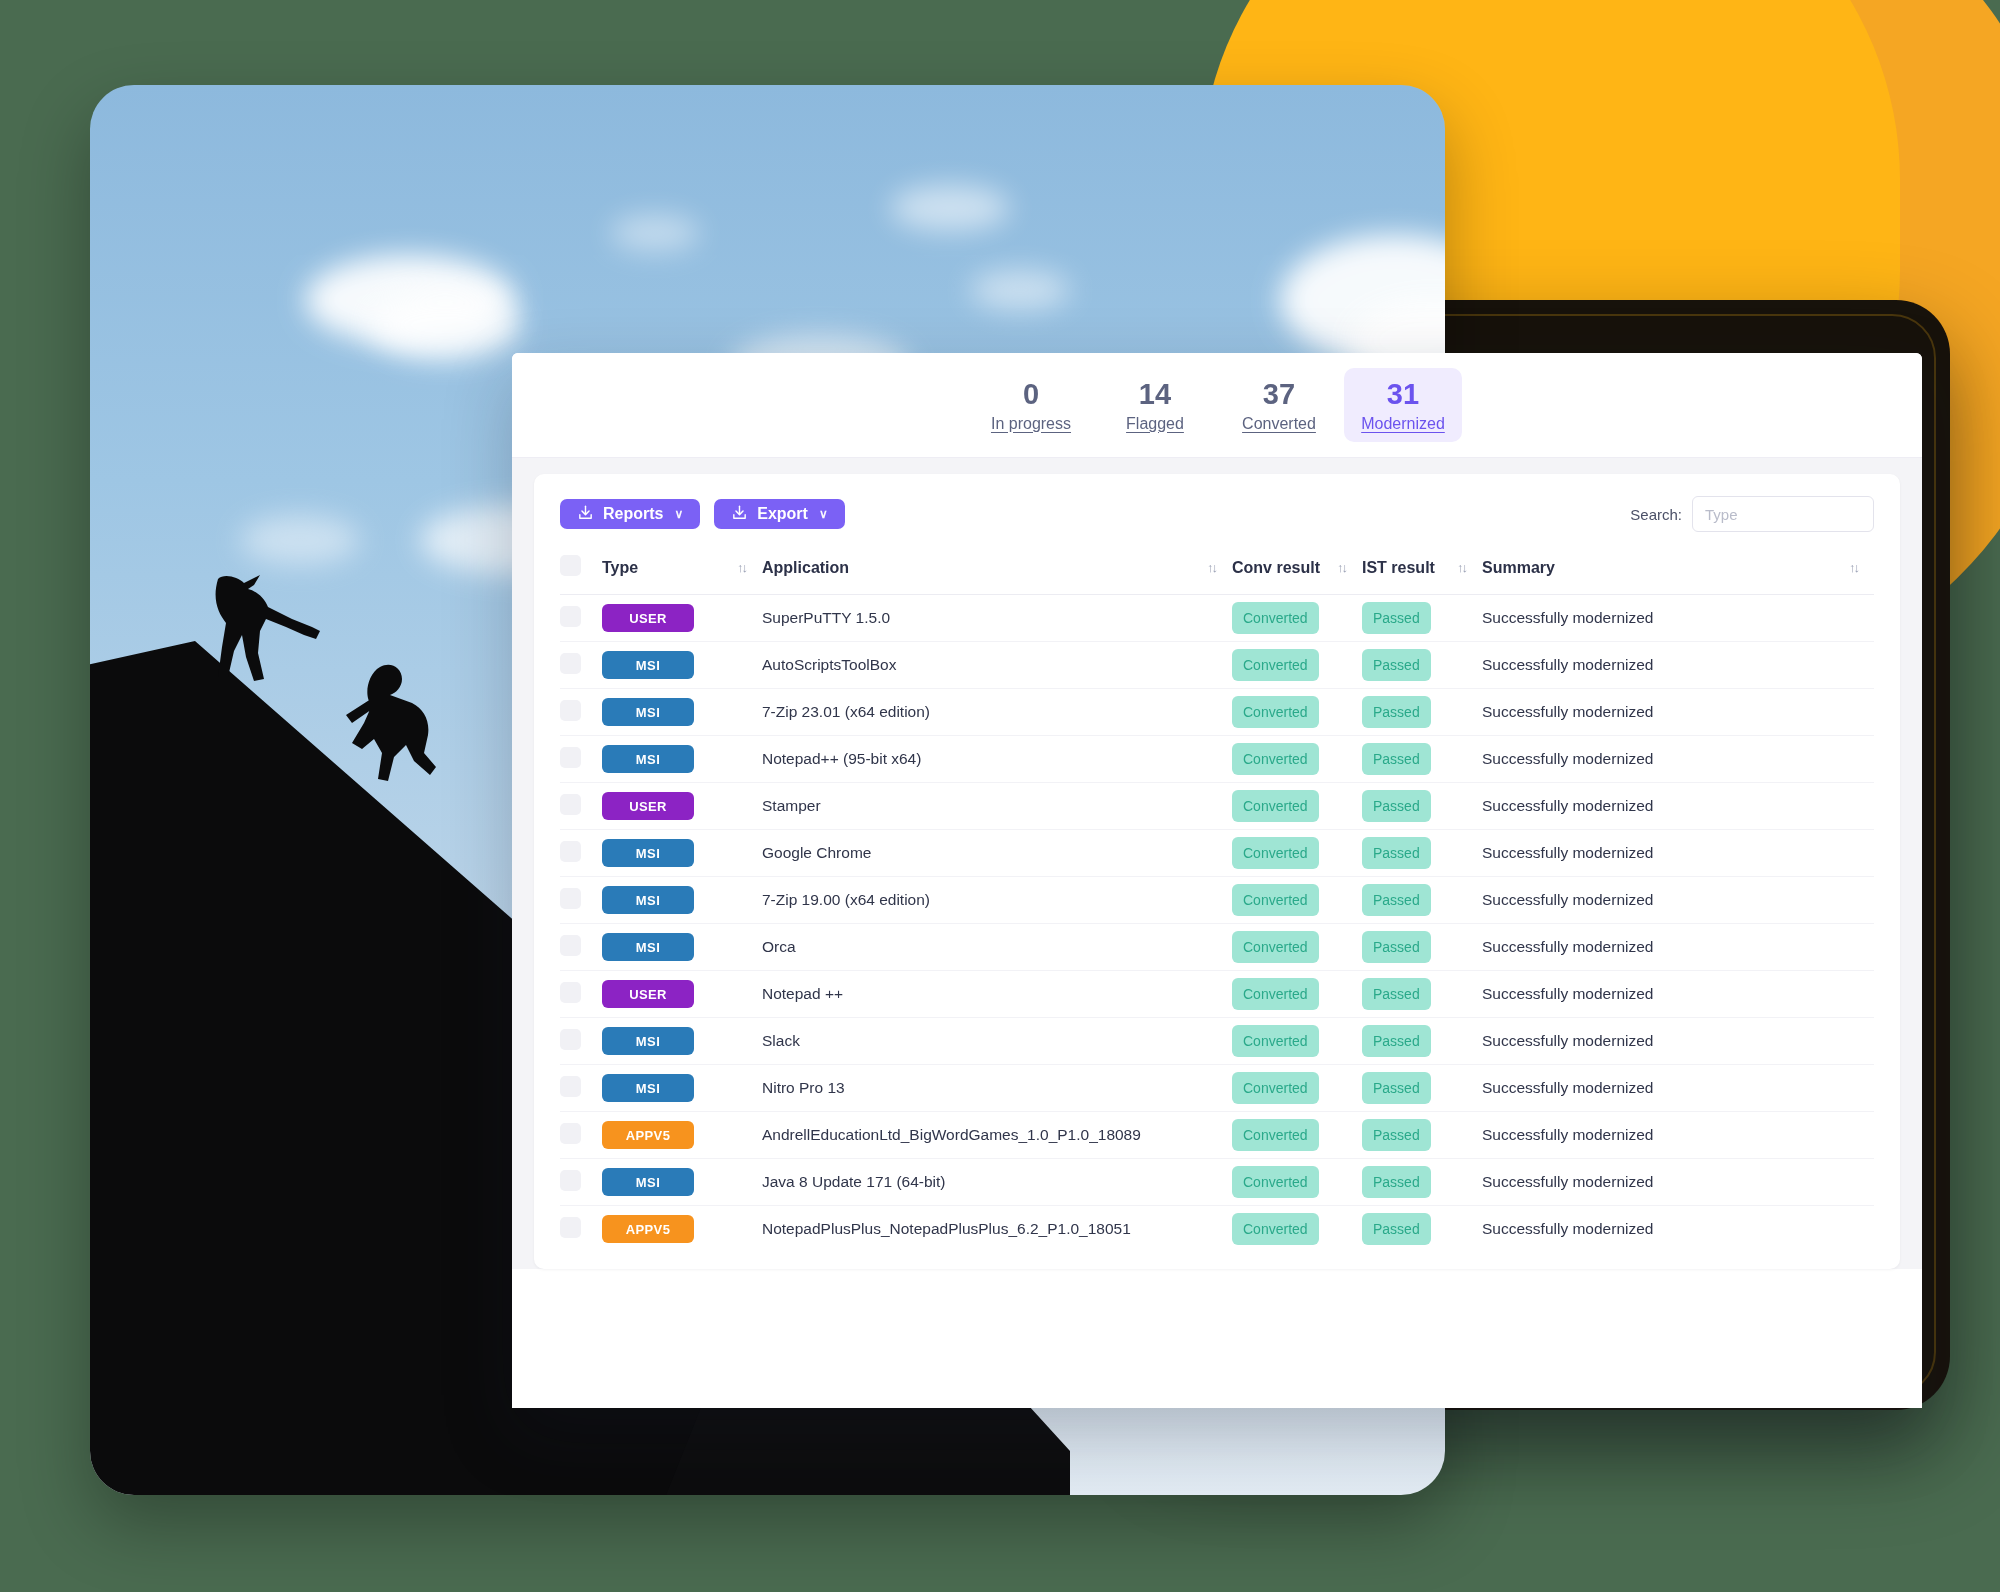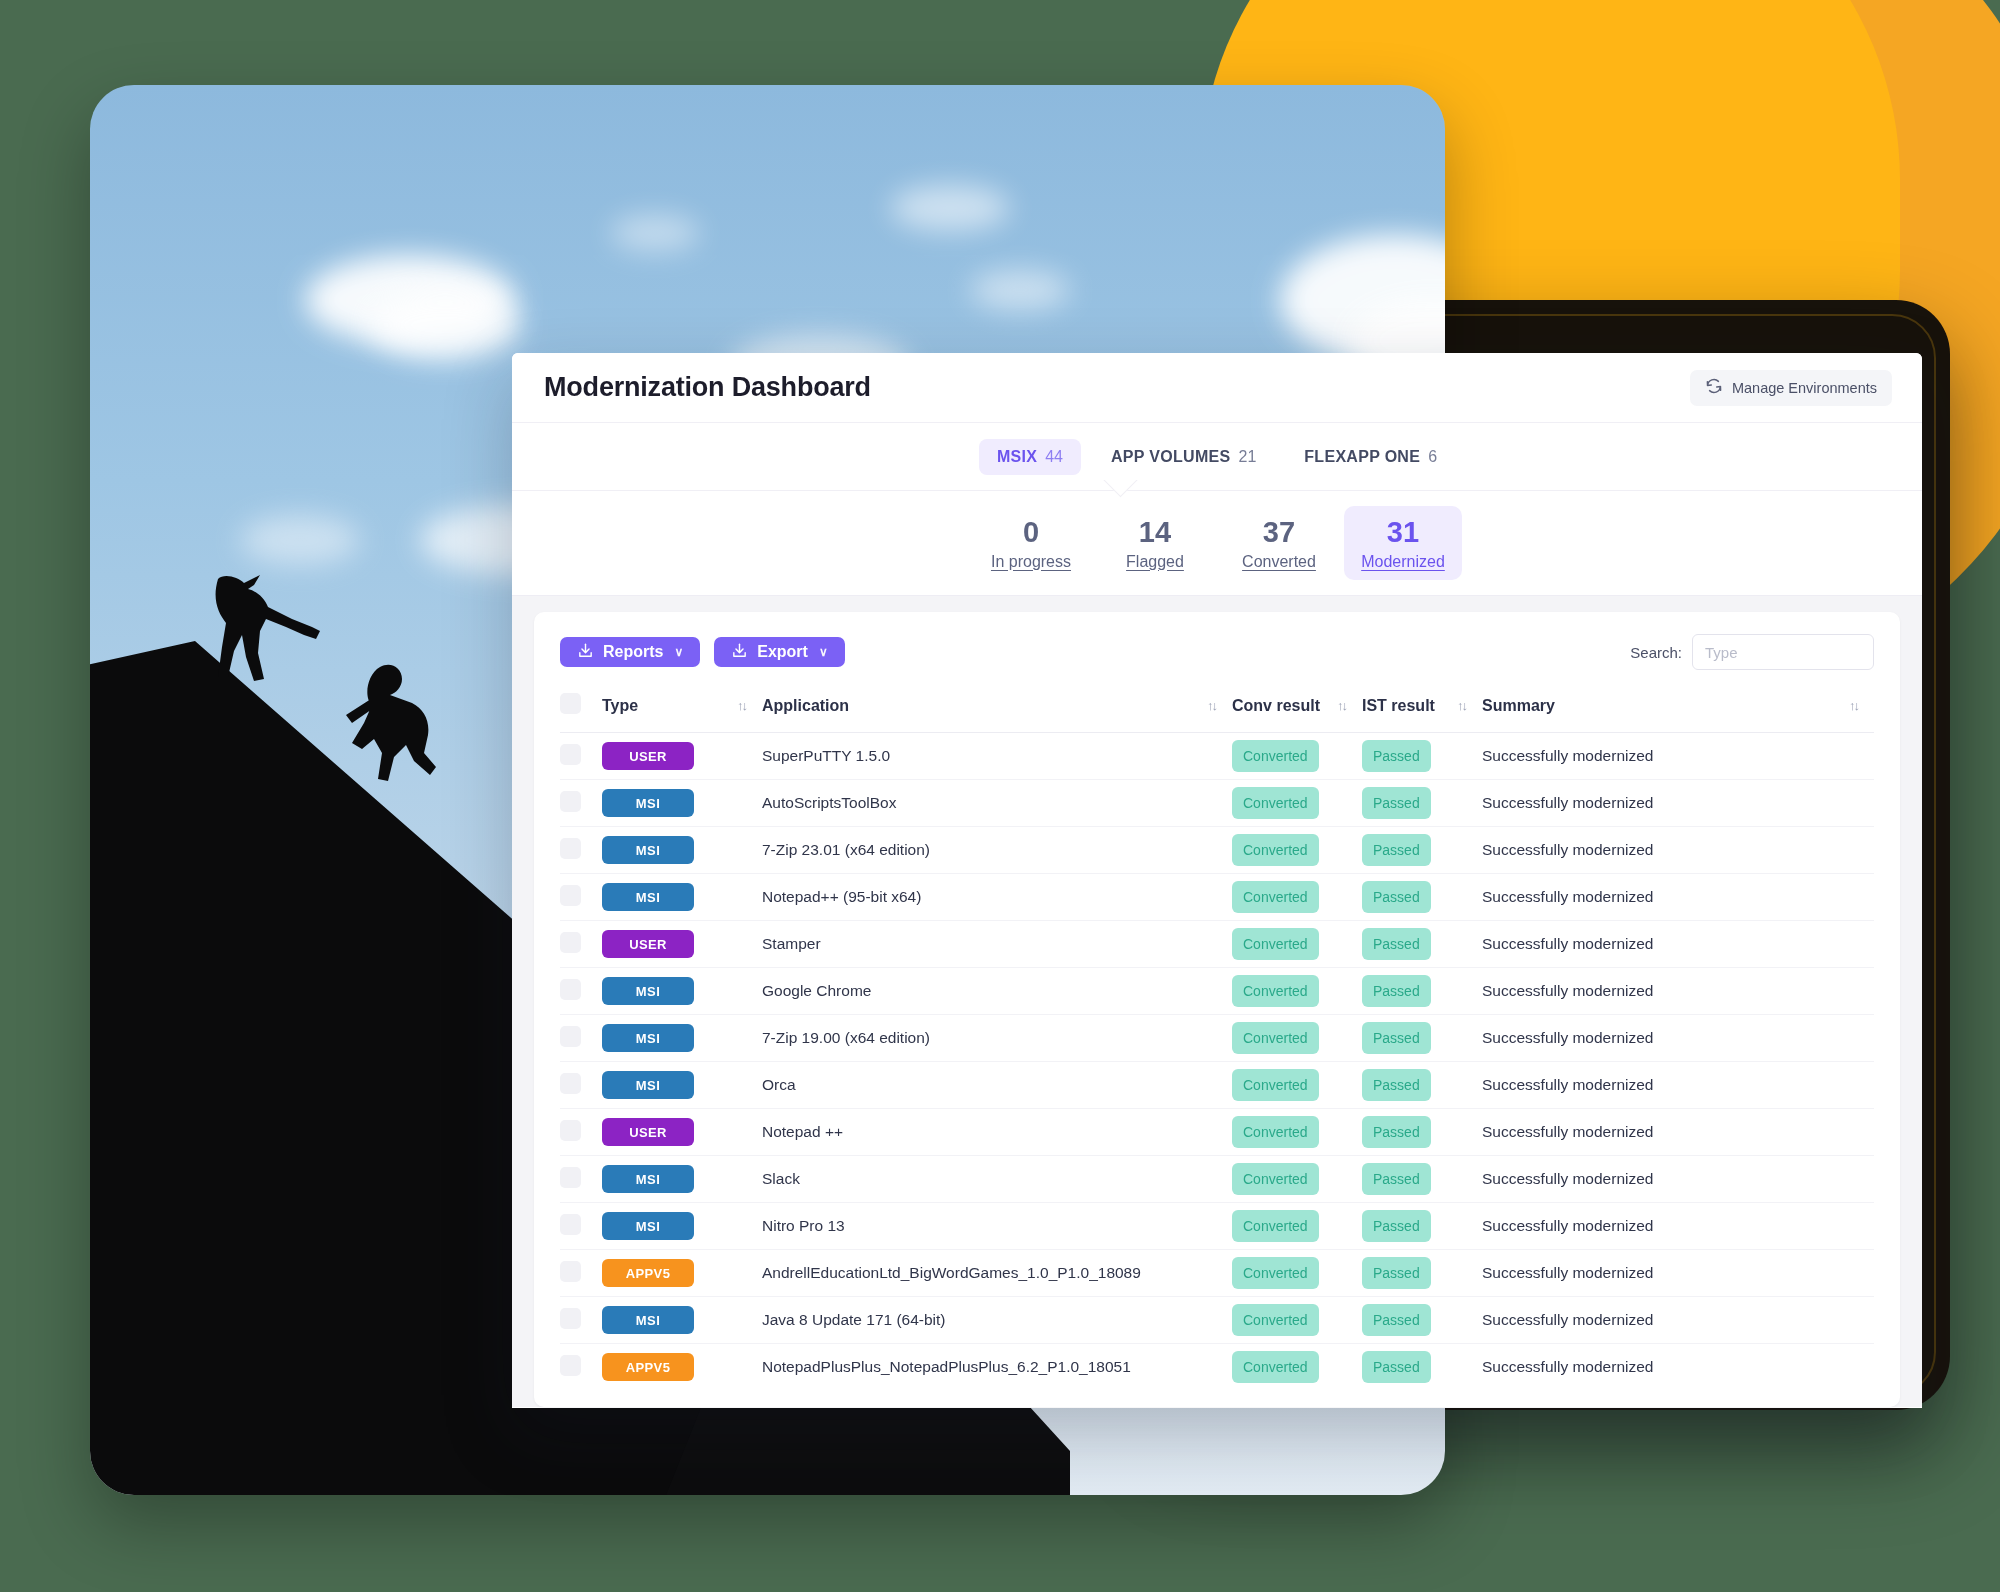--- a/index.html
+++ b/index.html
@@ -413,50 +413,21 @@
       <path fill="#0b0b0c" d="M36 10 C46 4 58 10 58 22 C58 30 52 36 46 38
         L68 46 C80 52 86 64 84 78 L80 96 L92 110 L86 118 L70 104 L62 88
         L50 100 L44 124 L34 122 L38 96 L30 82 L18 92 L8 86 L20 66 L28 48
         C20 42 22 18 36 10 Z M2 58 L30 40 L34 48 L8 66 Z"></path>
     </svg>
   </div>
 </div>
 
 <div class="dash-window">
 
-  <div class="dash-header">
-    <div class="dash-title">Modernization Dashboard</div>
-    <button class="manage-env-btn">
-      <span>
-        <svg width="18" height="18" viewBox="0 0 24 24" fill="none" stroke="#5b6078" stroke-width="2" stroke-linecap="round" stroke-linejoin="round">
-          <path d="M20.5 13a8.5 8.5 0 0 1-14.4 5.2"></path>
-          <path d="M3.5 11a8.5 8.5 0 0 1 14.4-5.2"></path>
-          <polyline points="3.2 6.2 3.4 11.2 8.4 10.8"></polyline>
-          <polyline points="20.8 17.8 20.6 12.8 15.6 13.2"></polyline>
-        </svg>
-      </span>
-      <span>Manage Environments</span>
-    </button>
-  </div>
-
-  <div class="tab-strip">
-    <div class="tab active">
-      <span class="tab-label">MSIX</span>
-      <span class="tab-count">44</span>
-    </div>
-    <div class="tab">
-      <span class="tab-label">APP VOLUMES</span>
-      <span class="tab-count">21</span>
-    </div>
-    <div class="tab">
-      <span class="tab-label">FLEXAPP ONE</span>
-      <span class="tab-count">6</span>
-    </div>
-    <div class="notch"></div>
-  </div>
+
 
   <div class="stats-row">
     <div class="stat">
       <div class="stat-value">0</div>
       <span class="stat-label">In progress</span>
     </div>
     <div class="stat">
       <div class="stat-value">14</div>
       <span class="stat-label">Flagged</span>
     </div>

